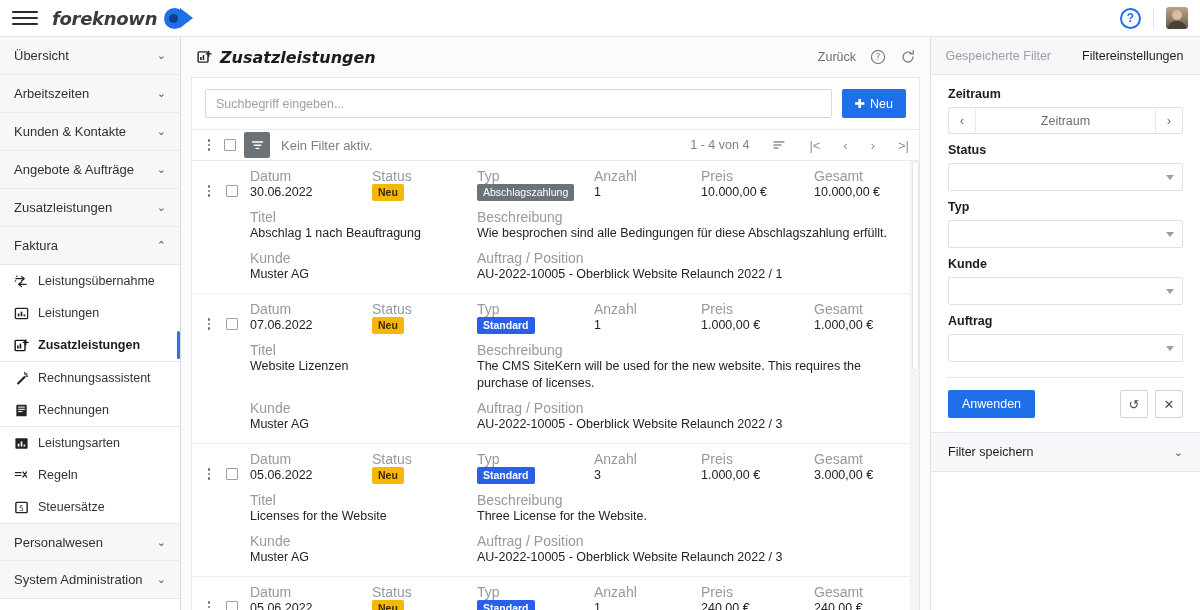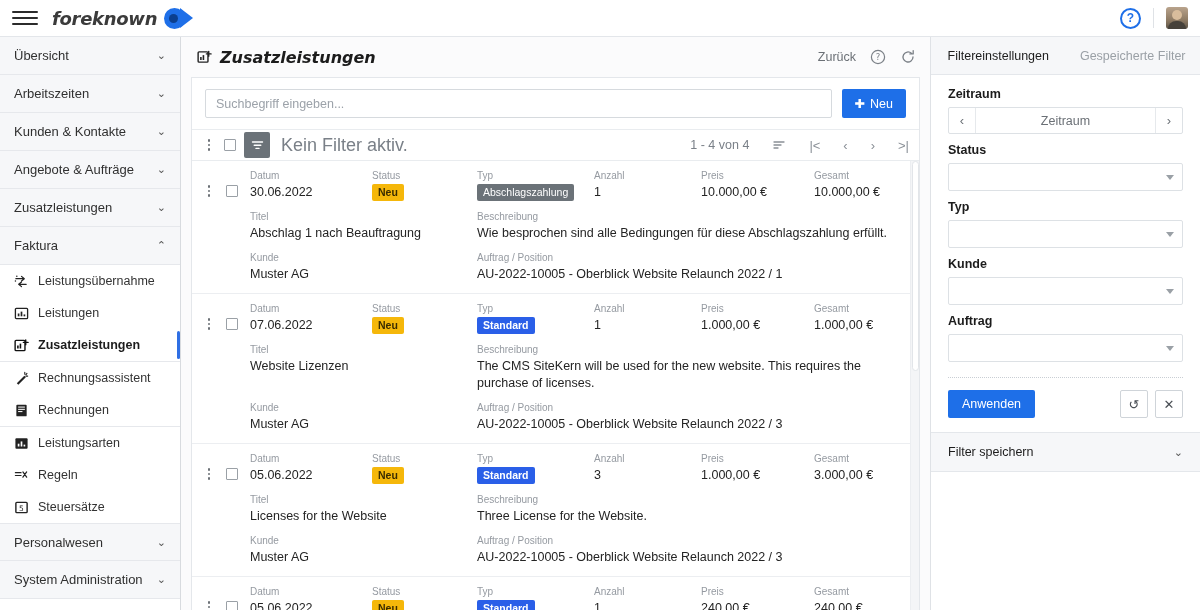--- a/index.html
+++ b/index.html
@@ -145,21 +145,21 @@
   }
   .kebab { width: 18px; display: flex; flex-direction: column; align-items: center;
            gap: 2px; cursor: pointer; }
   .kebab i { width: 2.5px; height: 2.5px; border-radius: 50%; background: #6b7076; display: block; }
   .cbx { width: 12px; height: 12px; border: 1.4px solid #9aa0a6; border-radius: 1px;
          background: #fff; cursor: pointer; margin: 0 8px 0 6px; flex: 0 0 12px; }
   .filter-btn {
     width: 26px; height: 26px; background: #6b7278; border-radius: 2px;
     display: flex; align-items: center; justify-content: center; cursor: pointer;
   }
-  .toolbar-label { margin-left: 11px; color: #7a8088; font-size: 18px; }
+  .toolbar-label { margin-left: 11px; color: #7a8088; font-size: 13px; }
   .toolbar-right { margin-left: auto; display: flex; align-items: flex-start; gap: 23px; }
   .page-count { color: #7a8088; font-size: 12.5px; }
   .pg { color: #8a9097; cursor: pointer; display: flex; align-items: center;
         font-size: 13px; }
 
   .rows { flex: 1; min-height: 0; overflow: hidden; position: relative; }
   .row { border-bottom: 1px solid #eceef1; padding: 8px 0 10px 0; display: flex; }
   .row-ctl { width: 58px; flex: 0 0 58px; display: flex; align-items: flex-start;
              padding-top: 16px; padding-left: 8px; }
   .row-ctl .cbx { margin: 0 0 0 8px; }
@@ -171,21 +171,21 @@
   .c-status { width: 105px; flex: 0 0 105px; }
   .c-typ    { width: 117px; flex: 0 0 117px; }
   .c-anzahl { width: 107px; flex: 0 0 107px; }
   .c-preis  { width: 113px; flex: 0 0 113px; }
   .c-gesamt { flex: 1; }
   .c-titel  { width: 227px; flex: 0 0 227px; }
   .c-besch  { flex: 1; }
   .c-kunde  { width: 227px; flex: 0 0 227px; }
   .c-auftrag{ flex: 1; }
 
-  .lbl { font-size: 10px; color: #959aa1; line-height: 14px; margin-bottom: 1px; }
+  .lbl { font-size: 14px; color: #959aa1; line-height: 14px; margin-bottom: 1px; }
   .val { font-size: 12.5px; color: #242424; line-height: 17px; }
   .row2 { margin-top: 9px; }
   .row3 { margin-top: 9px; }
 
   .badge {
     display: inline-block; font-size: 10.5px; font-weight: 700;
     padding: 2px 6px; border-radius: 2px; line-height: 13px;
   }
   .badge-neu  { background: #f5b70a; color: #3a2c00; }
   .badge-gray { background: #6b7278; color: #ffffff; font-weight: 400; font-size: 10.5px; }
@@ -660,22 +660,22 @@
 
           <div class="vscroll">
             <div class="thumb"></div>
           </div>
         </div>
       </div>
     </div>
 
     <div class="filters">
       <div class="ftabs">
+        <div class="ftab">Gespeicherte Filter</div>
         <div class="ftab active">Filtereinstellungen</div>
-        <div class="ftab">Gespeicherte Filter</div>
       </div>
       <div class="fbody">
         <div class="flabel">Zeitraum</div>
         <div class="zeitraum">
           <div class="zbtn l">‹</div>
           <div class="zmid">Zeitraum</div>
           <div class="zbtn r">›</div>
         </div>
 
         <div class="flabel">Status</div>

